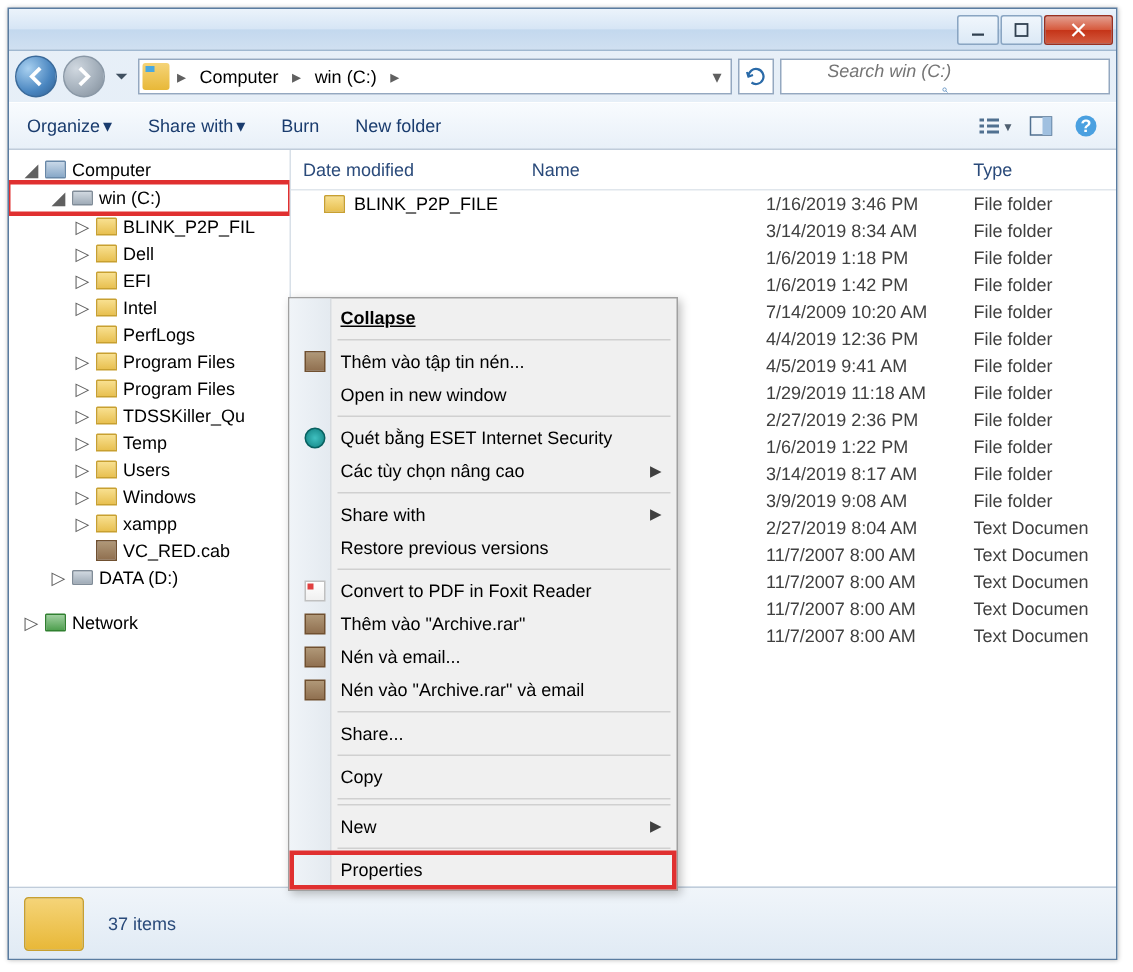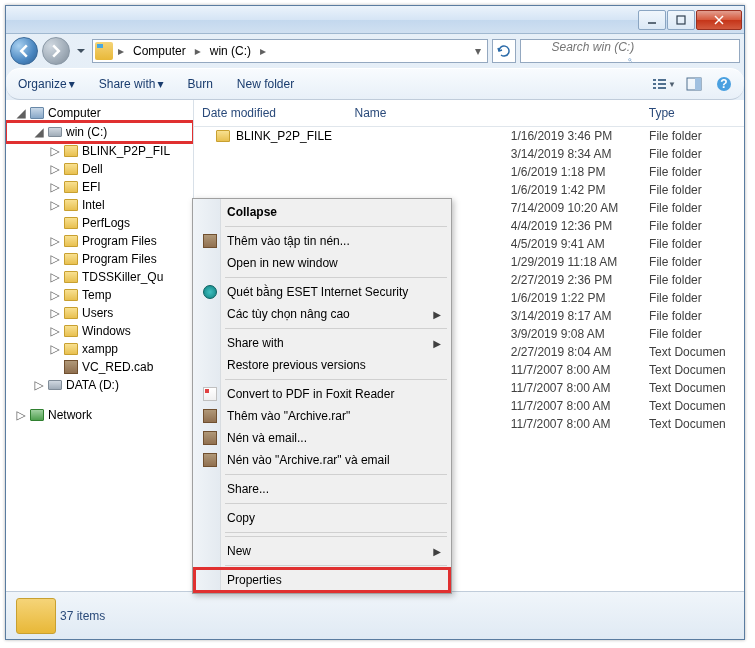--- a/index.html
+++ b/index.html
@@ -14,21 +14,21 @@
     .navbtn.fwd { background: radial-gradient(circle at 30% 30%, #d0d8e0, #a0acb8 60%, #808c98); border-color:#8a98a6; }
     .navdrop { width: 14px; height: 24px; display: flex; align-items: center; justify-content: center; cursor: pointer; }
     .addressbar { flex: 1; height: 24px; background: #fff; border: 1px solid #94a8c0; display: flex; align-items: center; padding: 0 2px; gap: 2px; }
     .addr-icon { width: 18px; height: 18px; background: linear-gradient(to bottom, #f5d478, #e8b838); border-radius: 2px; position: relative; }
     .addr-icon::before { content:''; position:absolute; top:2px; left:2px; width:6px; height:4px; background:#4aa8e0; }
     .crumb { padding: 2px 4px; cursor: pointer; }
     .crumb-arrow { padding: 0 3px; color: #606060; cursor: pointer; }
     .refreshbtn { width: 24px; height: 24px; border: 1px solid #94a8c0; background: #fff; display: flex; align-items: center; justify-content: center; cursor: pointer; }
     .searchbox { width: 220px; height: 24px; background: #fff; border: 1px solid #94a8c0; display: flex; align-items: center; padding: 0 4px; gap: 4px; flex-direction: column; }
     .searchbox input { border: none; outline: none; flex: 1; color: #888; font-style: italic; }
-    .toolbar { height: 32px; background: linear-gradient(to bottom, #f8fbfe, #e8f0f8); border-top: 1px solid #fff; border-bottom: 1px solid #c0ccda; display: flex; align-items: center; padding: 0 8px; gap: 16px; border-radius: 14px; }
+    .toolbar { height: 32px; background: linear-gradient(to bottom, #f8fbfe, #e8f0f8); border-top: 1px solid #fff; border-bottom: 1px solid #c0ccda; display: flex; align-items: center; padding: 0 8px; gap: 16px; }
     .toolbtn { color: #1a3c6e; cursor: pointer; display: flex; align-items: center; gap: 2px; padding: 3px 4px; }
     .tool-right { margin-left: auto; display: flex; gap: 6px; align-items: center; }
     .iconbtn { width: 24px; height: 22px; display:flex; align-items:center; justify-content:center; cursor:pointer; }
     .content { display: flex; height: calc(100% - 28px - 34px - 32px - 48px); background: #fff; }
     .sidebar { width: 188px; border-right: 1px solid #d8e0e8; overflow: auto; padding: 4px 0; background:#fff; }
     .tree-item { display: flex; align-items: center; padding: 1px 2px 1px 6px; gap: 3px; cursor: pointer; white-space: nowrap; }
     .tree-caret { width: 10px; height: 10px; color: #606060; display: flex; align-items:center; justify-content:center;}
     .tree-icon { width: 16px; height: 16px; display:inline-flex; align-items:center; justify-content:center; }
     .folder-icon { width:14px; height:12px; background: linear-gradient(to bottom, #f8e090, #e8c050); border-radius: 1px 1px 0 0; border:1px solid #c8a030; }
     .drive-icon { width:14px; height:10px; background: linear-gradient(to bottom, #d0d8e0, #a0acb8); border:1px solid #808c98; border-radius:1px; }
@@ -42,31 +42,31 @@
     .filelist { flex: 1; overflow: auto; position: relative; }
     .fl-header { display: flex; border-bottom: 1px solid #e0e6ec; position:sticky; top:0; background:#fff; }
     .fl-col { padding: 6px 8px; color: #2a4a7a; cursor: pointer; border-right: 1px solid transparent; }
     .col-name { width: 330px; padding-left: 22px; }
     .col-date { width: 148px; }
     .col-type { width: 110px; }
     .fl-row { display: flex; align-items: center; padding: 2px 0; cursor: pointer; justify-content: flex-end; }
     .cell-name { width: 330px; padding-left: 22px; display:flex; align-items:center; gap:6px; }
     .cell-date { width: 148px; padding-left: 8px; color:#404040; }
     .cell-type { width: 110px; padding-left: 8px; color:#404040; }
-    .statusbar { height: 48px; background: linear-gradient(to bottom, #f0f5fa, #e0eaf4); border-top: 1px solid #c0ccda; display: flex; align-items: center; padding: 0 10px; gap: 4px; }
+    .statusbar { height: 48px; background: linear-gradient(to bottom, #f0f5fa, #e0eaf4); border-top: 1px solid #c0ccda; display: flex; align-items: center; padding: 0 10px; gap: 16px; }
     .status-icon { width: 40px; height: 36px; background: linear-gradient(to bottom, #f5d478, #e8b838); border-radius: 3px; border:1px solid #c8a030; position:relative; }
     .status-text { color: #2a4a7a; }
     
     .ctxmenu { position: absolute; left: 186px; top: 192px; width: 260px; background: #f0f0f0; border: 1px solid #a0a0a0; box-shadow: 2px 2px 6px rgba(0,0,0,0.25); padding: 2px; z-index: 100; }
     .ctx-item { display: flex; align-items: center; padding: 4px 8px 4px 32px; cursor: pointer; position: relative; }
     .ctx-item .ico { position: absolute; left: 6px; width: 18px; height: 18px; display:flex; align-items:center; justify-content:center; }
     .ctx-item .sub { position: absolute; right: 8px; font-size: 10px; color:#404040; }
     .ctx-sep { height: 1px; background: #d0d0d0; margin: 3px 2px 3px 30px; }
     .ctx-icon-strip { position:absolute; left:0; top:0; bottom:0; width:28px; background: linear-gradient(to right, #f0f4f8, #e4eaf0); border-right:1px solid #d8dce0;}
-    .bold { font-weight: bold; }
+    .bold { font-weight: bold; text-decoration: underline; }
     .eset { width:14px;height:14px;border-radius:50%;background:radial-gradient(circle,#40c0c0,#108080);border:1px solid #086060;}
     .pdf { width:14px;height:14px;background:linear-gradient(to bottom,#fff,#f0f0f0);border:1px solid #c0c0c0;position:relative;}
     .pdf::after{content:'';position:absolute;top:1px;left:1px;width:4px;height:4px;background:#e04040;}
   </style>
 </head>
 <body>
 
 <div class="window">
 
   <div class="titlebar">

